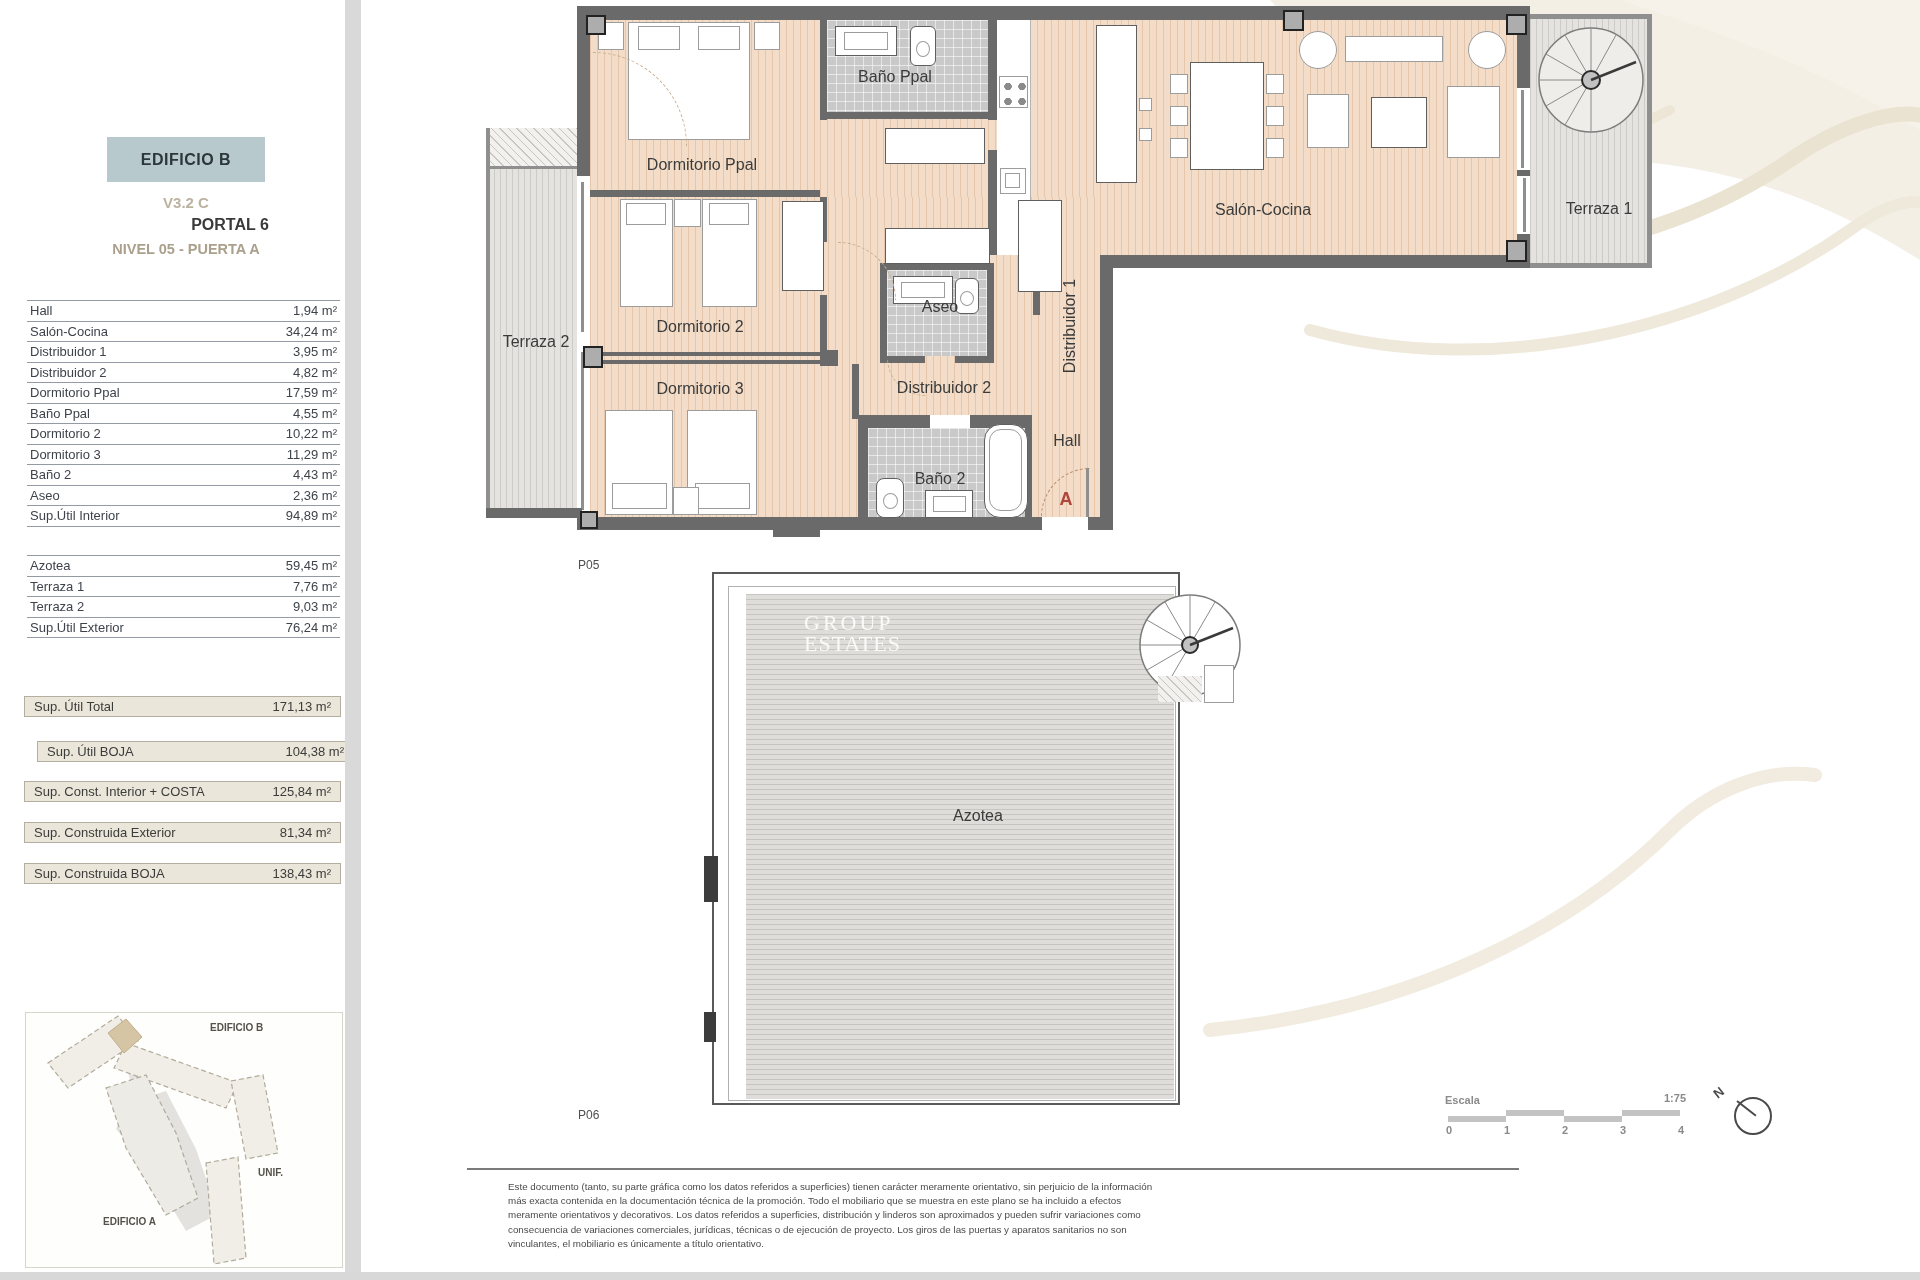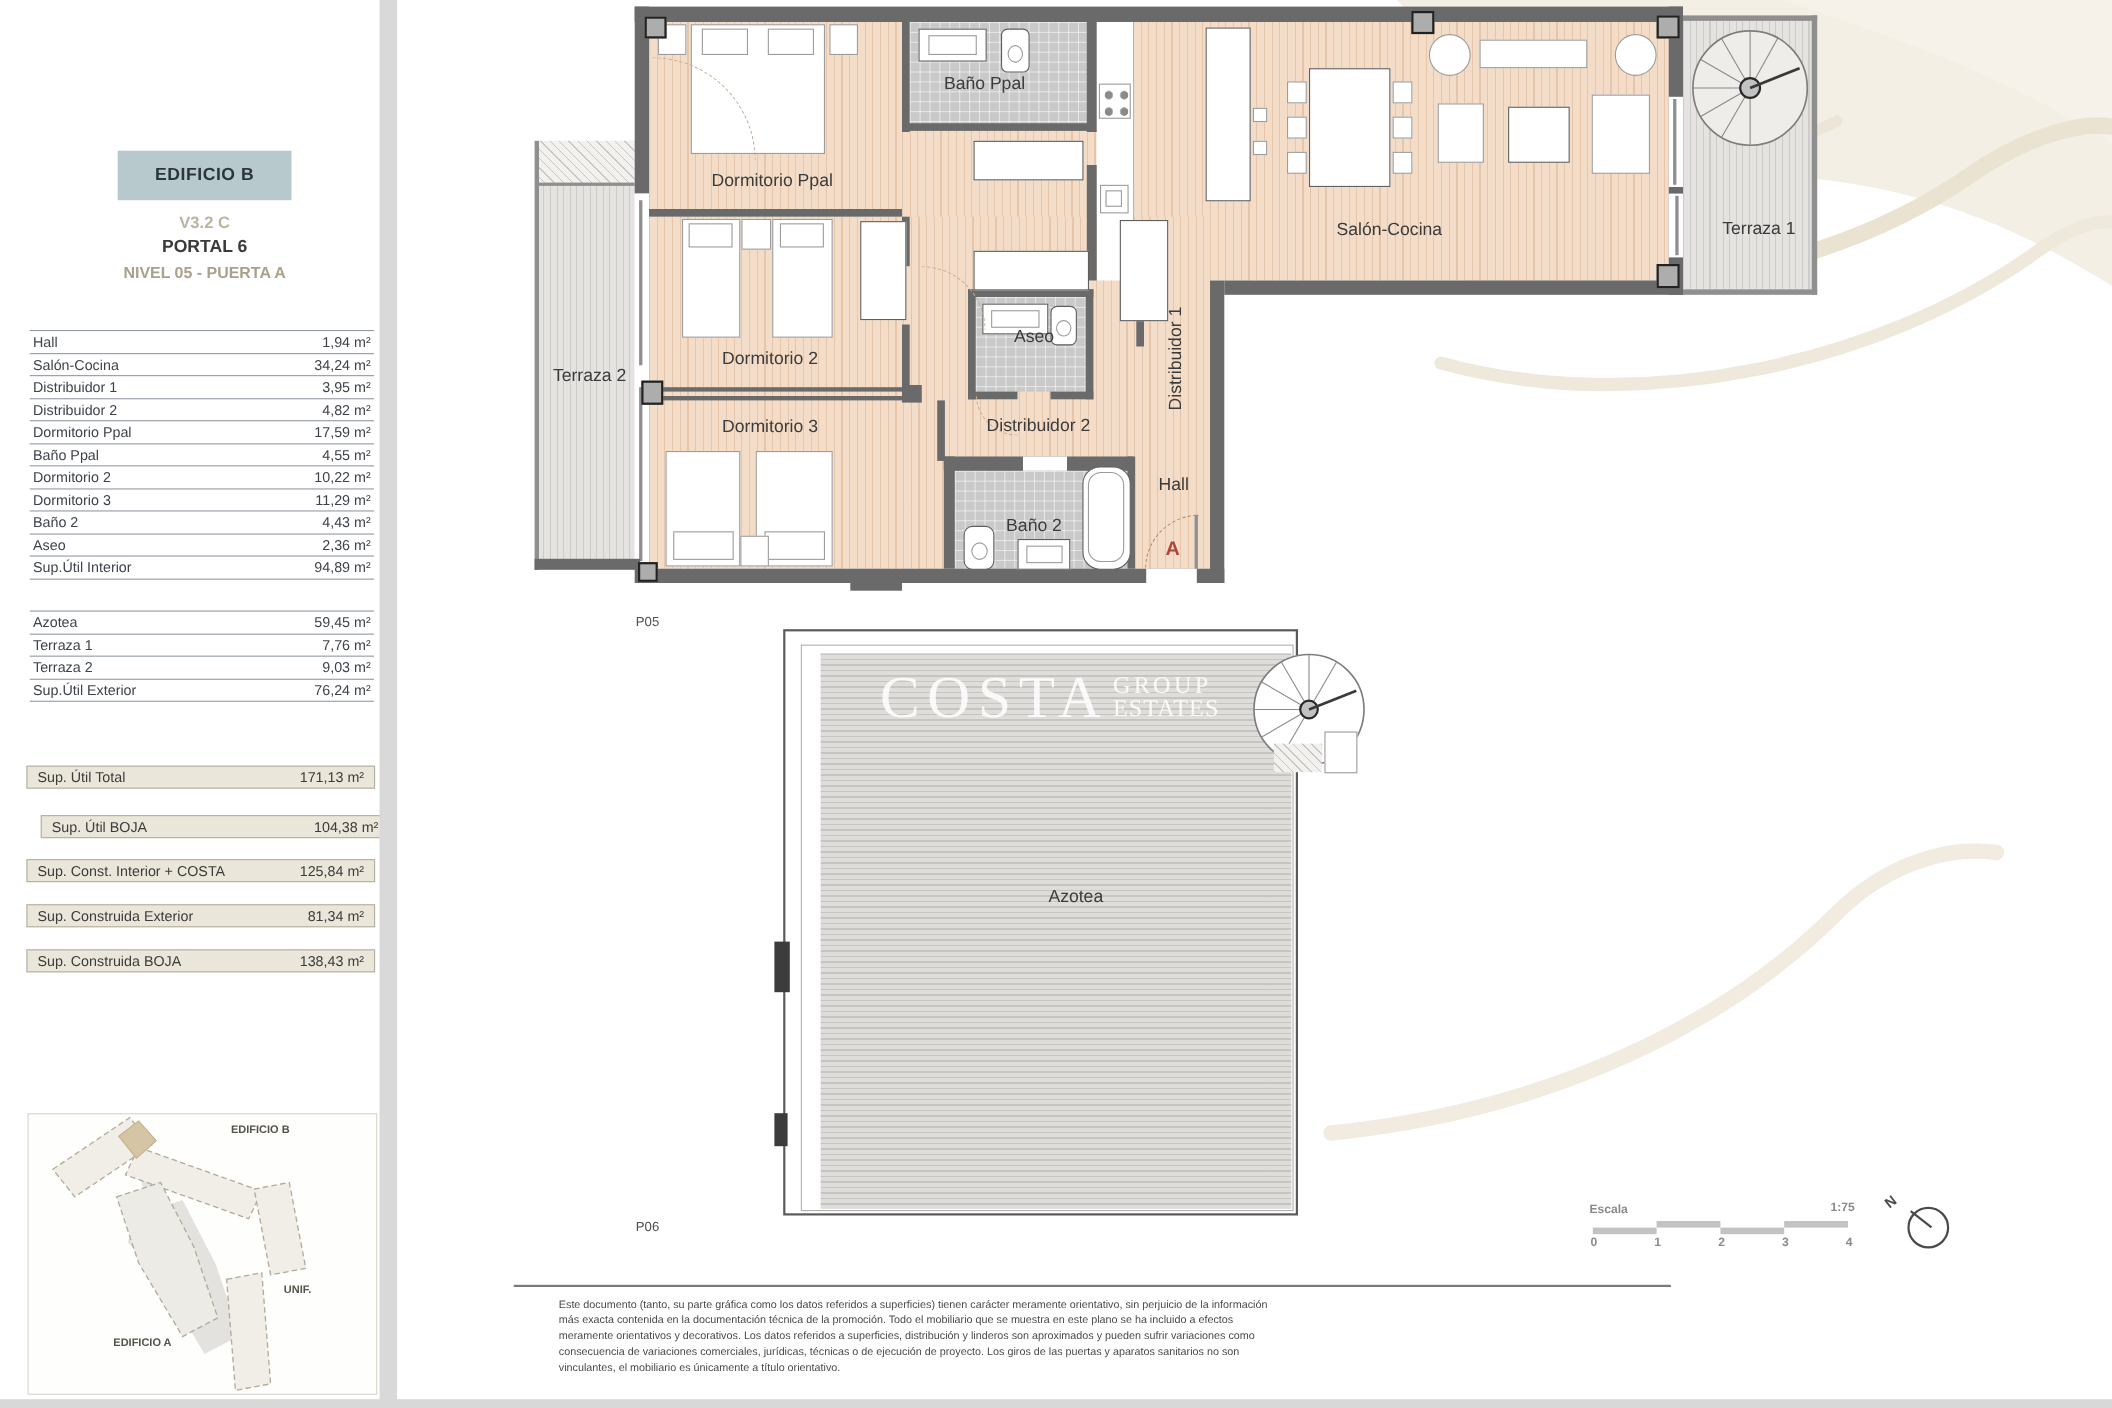--- a/index.html
+++ b/index.html
@@ -53,21 +53,21 @@
     <path d="M30,120 C170,190 360,190 520,110" stroke="#ede6d6" stroke-width="10" fill="none" stroke-linecap="round"></path>
     <path d="M60,1030 C260,1010 420,930 520,830 C560,790 615,768 665,775" stroke="#f1ecdf" stroke-width="14" fill="none" stroke-linecap="round"></path>
   </svg>
 </div>
 
 <div class="abs" style="left:0;top:0;width:372px;height:1280px;z-index:2;">
   <div class="abs" style="left:107px;top:137px;width:158px;height:45px;background:#b7c9cc;display:flex;align-items:center;justify-content:center;">
     <span style="font-size:16px;font-weight:bold;color:#2c373c;letter-spacing:.5px;">EDIFICIO B</span>
   </div>
   <div class="sideheader" style="top:194px;font-size:15px;font-weight:bold;color:#bcb2a0;">V3.2 C</div>
-  <div class="sideheader" style="top:216px;font-size:16px;font-weight:bold;color:#3a3a3a;">PORTAL 6</div>
+  <div class="sideheader" style="top:216px;font-size:16px;font-weight:bold;color:#3a3a3a;padding-left:44px;">PORTAL 6</div>
   <div class="sideheader" style="top:241px;font-size:14.5px;font-weight:bold;color:#aaa08c;">NIVEL 05 - PUERTA A</div>
 
   <div class="dtable" style="top:300px;">
     <div class="trow">
         <span>Hall</span>
         <span>1,94 m²</span>
       </div>
     <div class="trow">
         <span>Salón-Cocina</span>
         <span>34,24 m²</span>
@@ -368,21 +368,20 @@
         <line x1="54" y1="52" x2="29" y2="95"></line>
       </g>
       <circle cx="54" cy="52" r="8" fill="#c2c2c2" stroke="#2a2a2a" stroke-width="2"></circle>
       <line x1="54" y1="52" x2="97" y2="35" stroke="#3a3a3a" stroke-width="2.5"></line>
     </svg>
   </div>
   <div class="hatch" style="left:1158px;top:116px;width:44px;height:26px;"></div>
   <div class="furn" style="left:1204px;top:105px;width:30px;height:38px;"></div>
 
   <div class="abs" style="left:800px;top:48px;display:flex;align-items:flex-start;z-index:3;">
-    <span style="font-family:'Liberation Serif',serif;font-size:54px;line-height:52px;color:rgba(255,255,255,.85);letter-spacing:7px;">COSTA</span>
     <span style="display:inline-flex;flex-direction:column;margin-left:4px;margin-top:4px;">
       <span style="font-family:'Liberation Serif',serif;font-size:22px;line-height:21px;color:rgba(255,255,255,.85);letter-spacing:3px;">GROUP</span>
       <span style="font-family:'Liberation Serif',serif;font-size:22px;line-height:21px;color:rgba(255,255,255,.85);letter-spacing:1px;">ESTATES</span>
     </span>
   </div>
 
   <span class="rlabel" style="left:978px;top:256px;">Azotea</span>
   <span class="abs" style="left:578px;top:548px;font-size:12px;color:#4f4f4f;">P06</span>
 </div>
 

